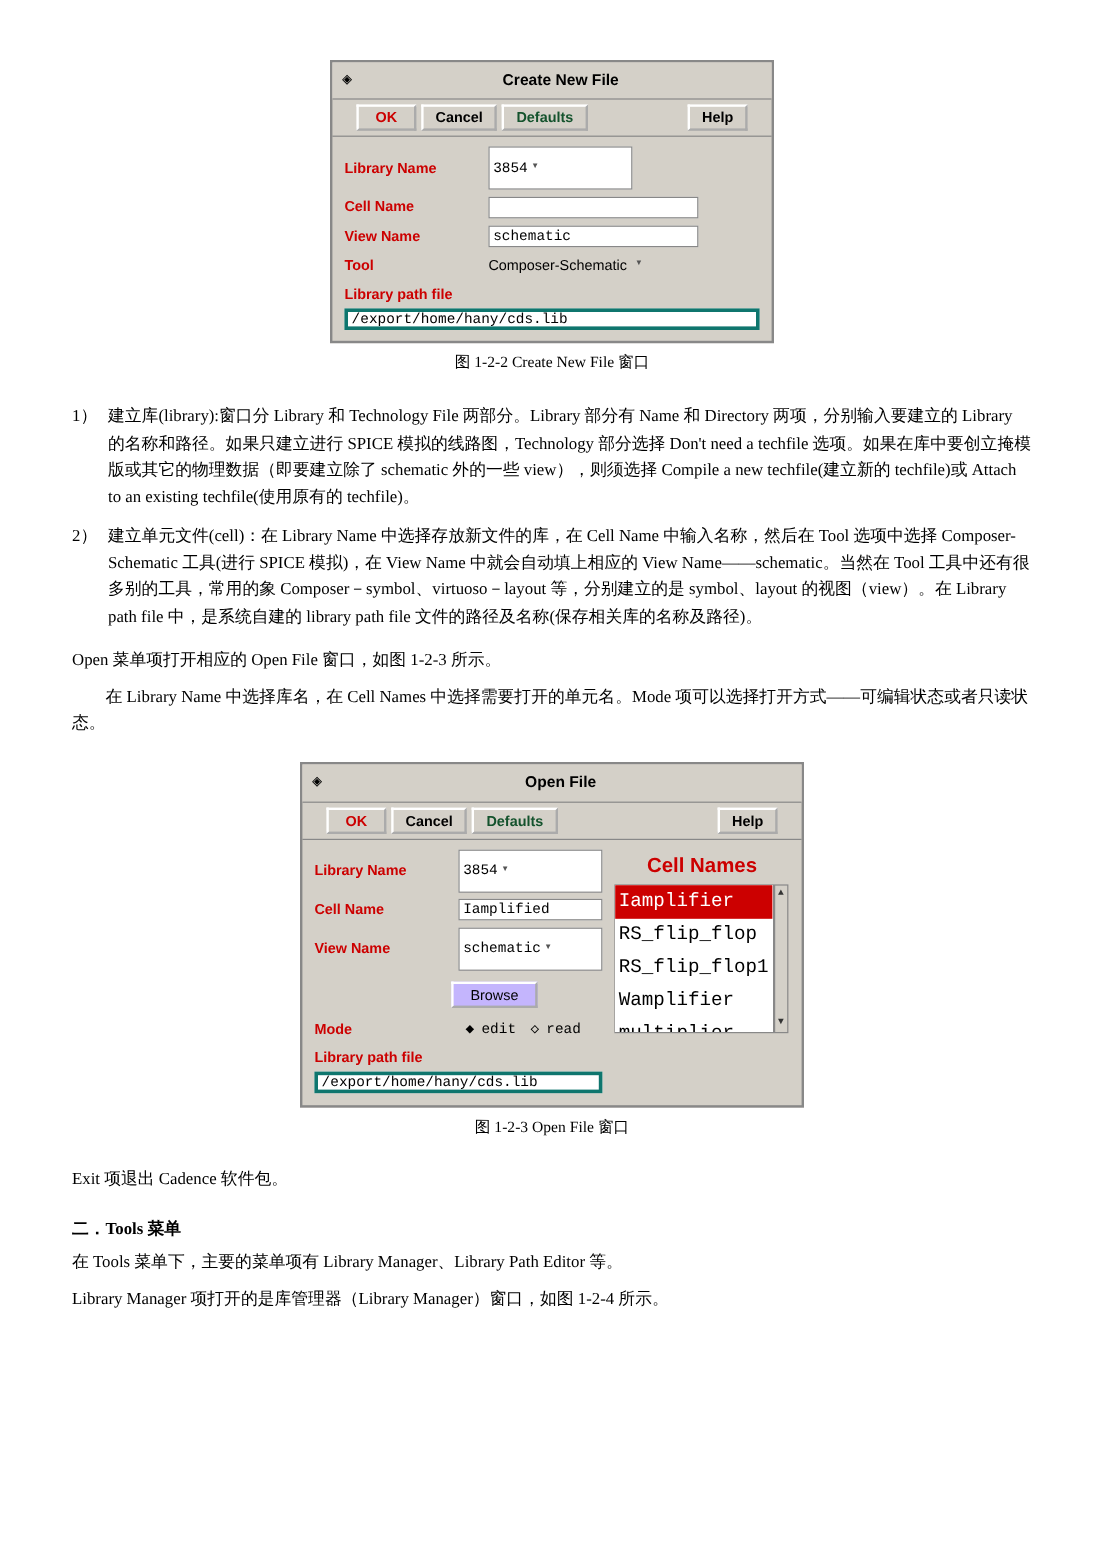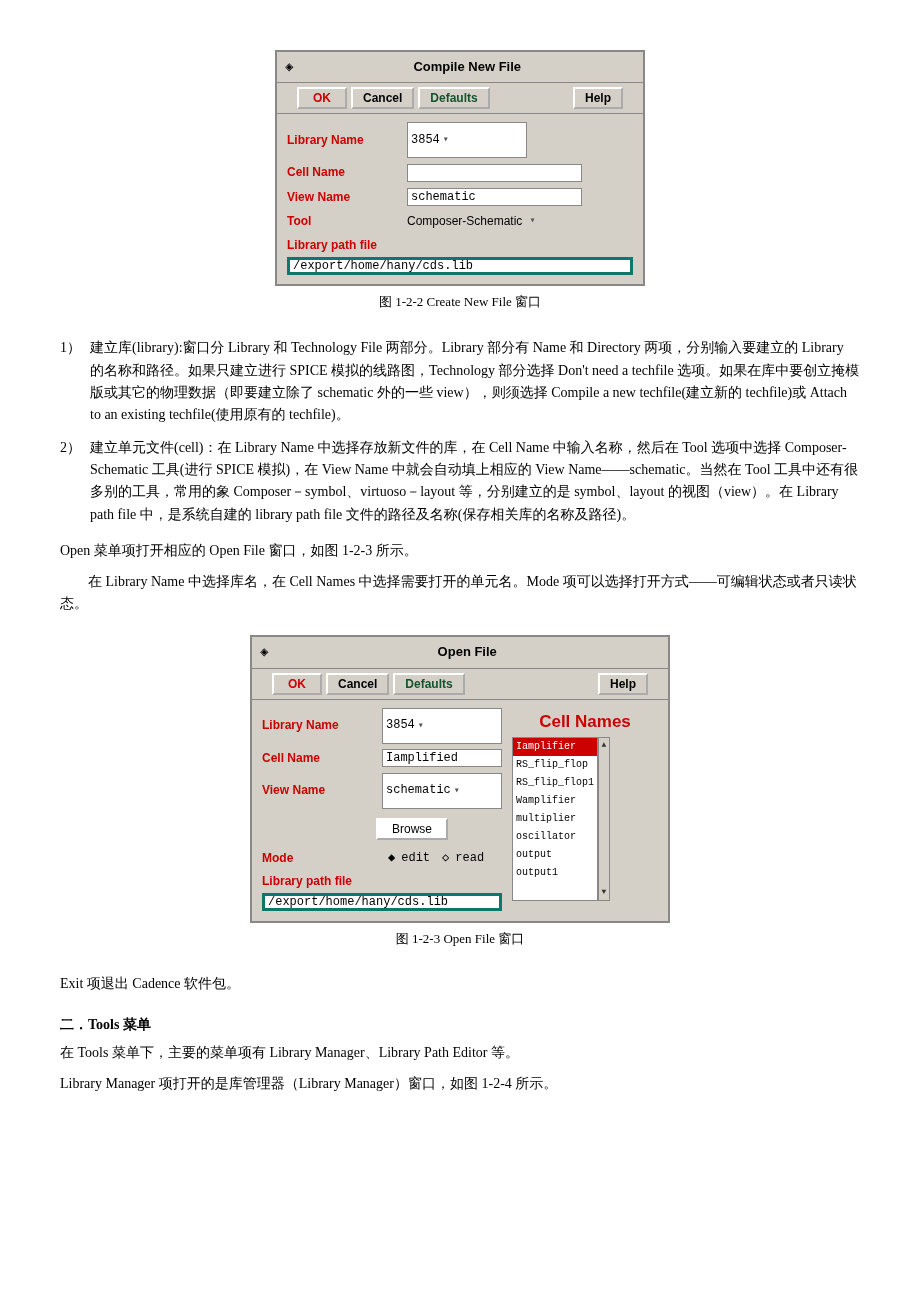--- a/index.html
+++ b/index.html
@@ -204,38 +204,38 @@
       font-weight: bold;
       font-family: Arial, sans-serif;
       font-size: 17px;
       margin-bottom: 2px;
       text-align: center;
     }
 
     .cell-names-list {
       background: #fff;
       border: 1px solid #888;
-      height: 164px;
+      height: 124px;
       overflow-y: auto;
       font-family: "Courier New", monospace;
-      font-size: 10px;
+      font-size: 16px;
     }
 
     .cell-names-item {
       padding: 1px 3px;
       cursor: pointer;
     }
 
     .cell-names-item.selected {
       background: #cc0000;
       color: #fff;
     }
 
     .browse-btn {
-      background: #ffffff;
+      background: #c4b5fd;
       border: 2px outset #fff;
       padding: 2px 14px;
       font-size: 12px;
       font-family: Arial, sans-serif;
       cursor: pointer;
       display: block;
       margin: 4px auto;
     }
 
     .mode-row {
@@ -272,21 +272,21 @@
     }
   </style>
 </head>
 <body>
 
 <div class="dialog-wrapper">
   <div class="dialog-box">
 
     <div class="dialog-title-bar">
       <span class="title-icon">◈</span>
-      <span class="dialog-title-text">Compile New File</span>
+      <span class="dialog-title-text">Create New File</span>
     </div>
 
     <div class="dialog-toolbar">
       <button class="dlg-btn dlg-btn-ok">OK</button>
       <button class="dlg-btn dlg-btn-cancel">Cancel</button>
       <button class="dlg-btn dlg-btn-defaults">Defaults</button>
       <button class="dlg-btn dlg-btn-help">Help</button>
     </div>
 
     <div class="dialog-body">

